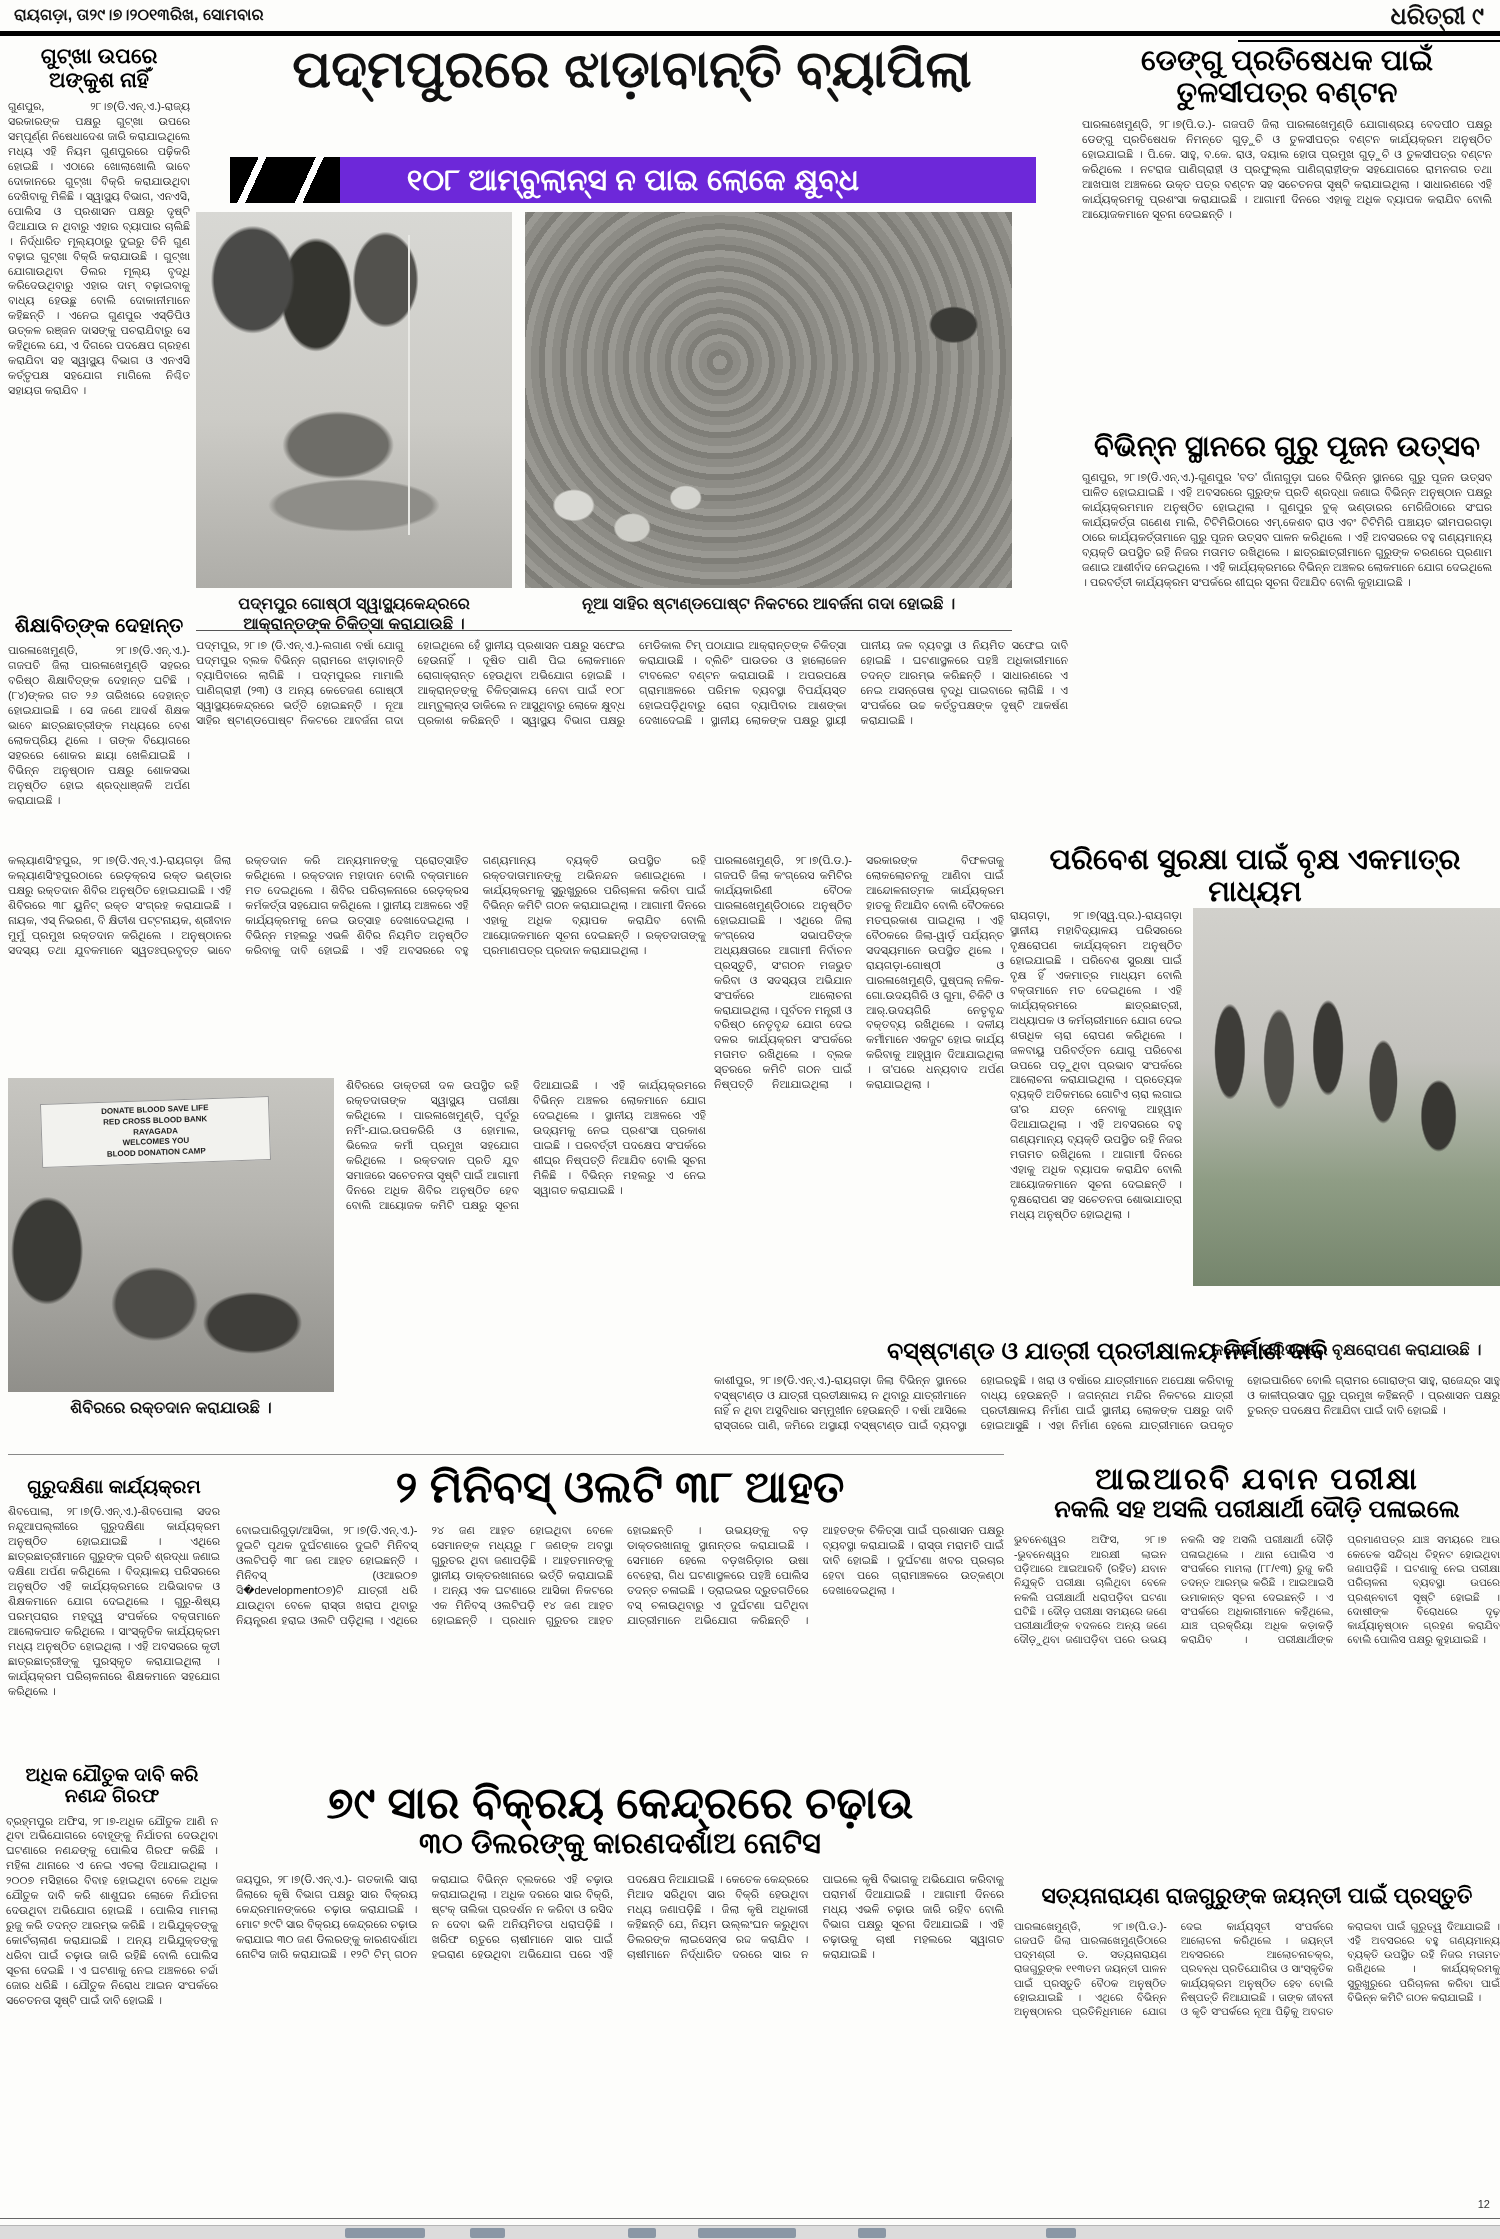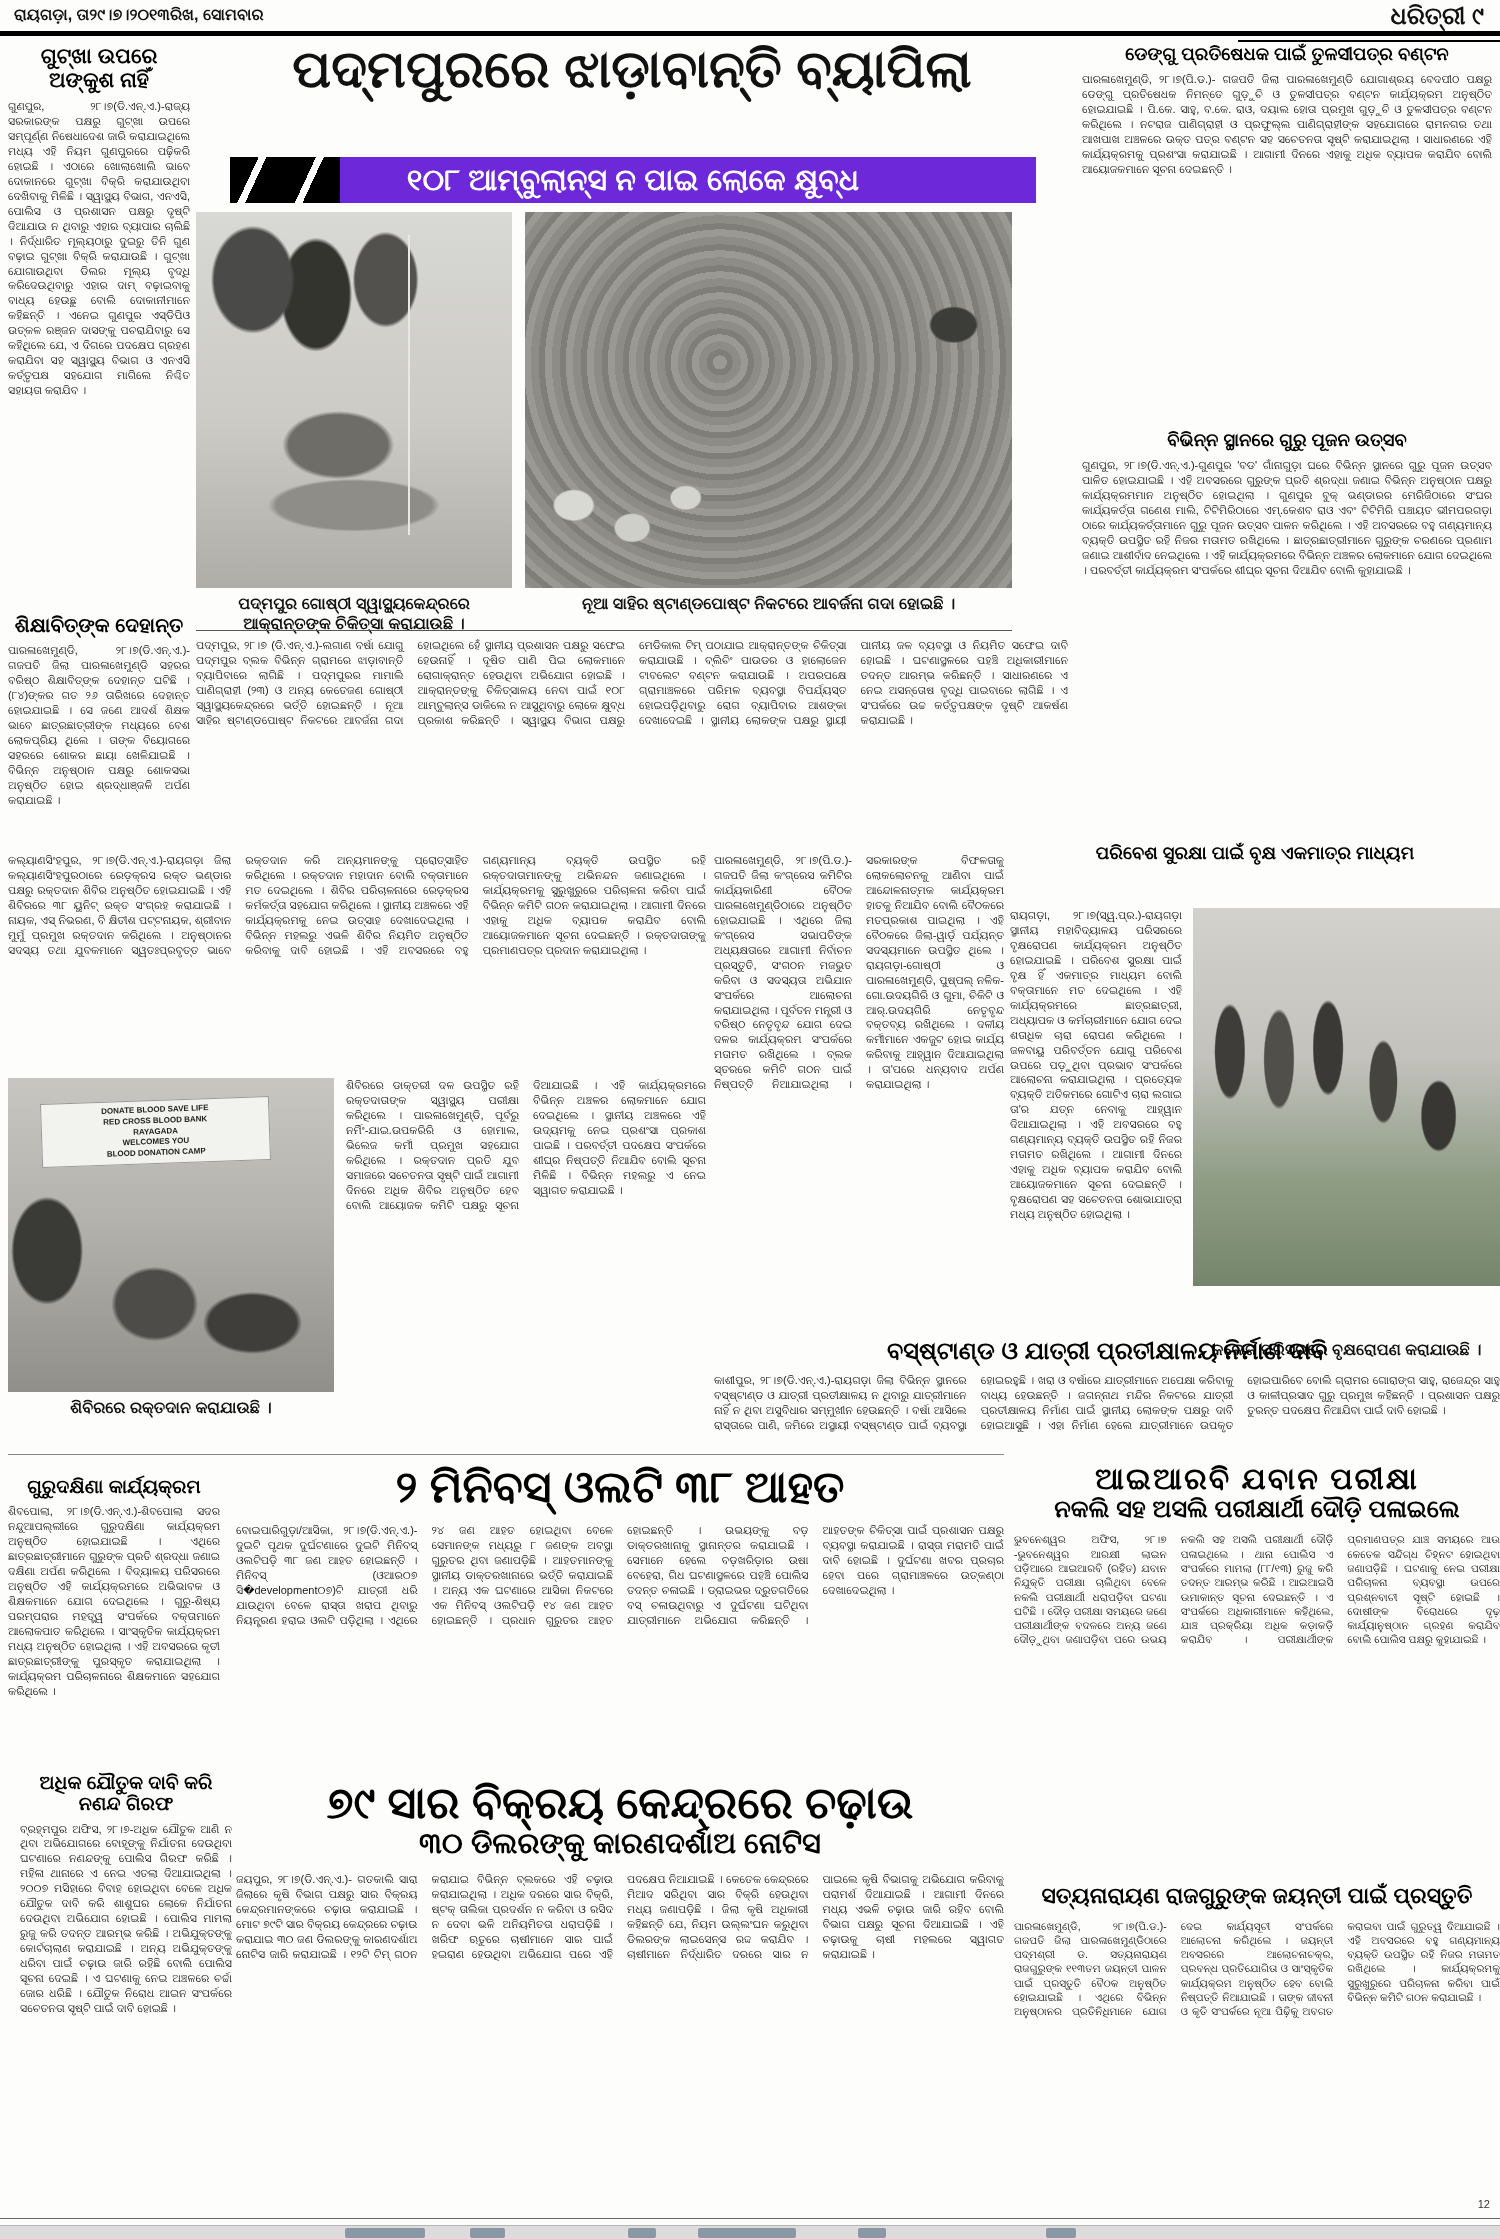--- a/index.html
+++ b/index.html
@@ -59,21 +59,21 @@
     color:#222;font-size:8px;font-weight:bold;line-height:1.35;text-align:center;transform:rotate(-2deg);
     border:1px solid #999;}
   #photo-tree{left:1193px;top:908px;width:307px;height:378px;
     background:
       radial-gradient(26px 80px at 12% 38%,#3e3d39 0 55%,transparent 60%),
       radial-gradient(26px 84px at 28% 40%,#504f4a 0 55%,transparent 60%),
       radial-gradient(26px 80px at 44% 37%,#3a3935 0 55%,transparent 60%),
       radial-gradient(24px 70px at 62% 46%,#45443f 0 55%,transparent 60%),
       radial-gradient(30px 60px at 80% 55%,#383733 0 55%,transparent 60%),
       linear-gradient(180deg,#d2d1cc 0%,#c3c2bd 40%,#8f9d85 72%,#75856c 100%);}
-  .hl-md{font-size:18px;}
+  .hl-md{font-size:29px;}
   .hl-lg{font-size:30px;}
   .hl-xl{font-size:44px;}
 
   .ruleh{position:absolute;height:1px;background:#888;}
 
   .pageno{position:absolute;right:10px;top:2198px;font-size:11px;color:#333;}
   .bottom-rule{position:absolute;left:0;top:2218px;width:1500px;height:1px;background:#666;}
 
   .scrollbar{position:absolute;left:0;top:2225px;width:1500px;height:14px;background:#dcdcdc;border-top:1px solid #b5b5b5;}
   .scrollbar .thumb{position:absolute;top:2px;height:10px;background:#8a97a5;border-radius:2px;}
@@ -159,21 +159,21 @@
     <div class="body cols-3" style="height:76px;margin-top:8px;">କାଶୀପୁର, ୨୮।୭(ଡି.ଏନ୍.ଏ.)-ରାୟଗଡ଼ା ଜିଲା ବିଭିନ୍ନ ସ୍ଥାନରେ ବସ୍‌ଷ୍ଟାଣ୍ଡ ଓ ଯାତ୍ରୀ ପ୍ରତୀକ୍ଷାଳୟ ନ ଥିବାରୁ ଯାତ୍ରୀମାନେ ନାହିଁ ନ ଥିବା ଅସୁବିଧାର ସମ୍ମୁଖୀନ ହେଉଛନ୍ତି । ବର୍ଷା ଆସିଲେ ରାସ୍ତାରେ ପାଣି, ଜମିରେ ଅସ୍ଥାୟୀ ବସ୍‌ଷ୍ଟାଣ୍ଡ ପାଇଁ ବ୍ୟବସ୍ଥା ହୋଇରହୁଛି । ଖରା ଓ ବର୍ଷାରେ ଯାତ୍ରୀମାନେ ଅପେକ୍ଷା କରିବାକୁ ବାଧ୍ୟ ହେଉଛନ୍ତି । ଜଗନ୍ନାଥ ମନ୍ଦିର ନିକଟରେ ଯାତ୍ରୀ ପ୍ରତୀକ୍ଷାଳୟ ନିର୍ମାଣ ପାଇଁ ସ୍ଥାନୀୟ ଲୋକଙ୍କ ପକ୍ଷରୁ ଦାବି ହୋଇଆସୁଛି । ଏହା ନିର୍ମାଣ ହେଲେ ଯାତ୍ରୀମାନେ ଉପକୃତ ହୋଇପାରିବେ ବୋଲି ଗ୍ରାମର ଗୋରାଙ୍ଗ ସାହୁ, ରାଜେନ୍ଦ୍ର ସାହୁ ଓ କାଳୀପ୍ରସାଦ ଗୁରୁ ପ୍ରମୁଖ କହିଛନ୍ତି । ପ୍ରଶାସନ ପକ୍ଷରୁ ତୁରନ୍ତ ପଦକ୍ଷେପ ନିଆଯିବା ପାଇଁ ଦାବି ହୋଇଛି ।</div>
   </div>
 
   <div class="ruleh" style="left:8px;top:1454px;width:996px;"></div>
 
   <div class="article" style="left:8px;top:1476px;width:212px;height:282px;">
     <div class="hl" style="font-size:19px;">ଗୁରୁଦକ୍ଷିଣା କାର୍ଯ୍ୟକ୍ରମ</div>
     <div class="body" style="height:236px;margin-top:7px;">ଶିବପୋଲା, ୨୮।୭(ଡି.ଏନ୍.ଏ.)-ଶିବପୋଲା ସଦର ନନ୍ଦୁଆପଲ୍ଲୀରେ ଗୁରୁଦକ୍ଷିଣା କାର୍ଯ୍ୟକ୍ରମ ଅନୁଷ୍ଠିତ ହୋଇଯାଇଛି । ଏଥିରେ ଛାତ୍ରଛାତ୍ରୀମାନେ ଗୁରୁଙ୍କ ପ୍ରତି ଶ୍ରଦ୍ଧା ଜଣାଇ ଦକ୍ଷିଣା ଅର୍ପଣ କରିଥିଲେ । ବିଦ୍ୟାଳୟ ପରିସରରେ ଅନୁଷ୍ଠିତ ଏହି କାର୍ଯ୍ୟକ୍ରମରେ ଅଭିଭାବକ ଓ ଶିକ୍ଷକମାନେ ଯୋଗ ଦେଇଥିଲେ । ଗୁରୁ-ଶିଷ୍ୟ ପରମ୍ପରାର ମହତ୍ତ୍ୱ ସଂପର୍କରେ ବକ୍ତାମାନେ ଆଲୋକପାତ କରିଥିଲେ । ସାଂସ୍କୃତିକ କାର୍ଯ୍ୟକ୍ରମ ମଧ୍ୟ ଅନୁଷ୍ଠିତ ହୋଇଥିଲା । ଏହି ଅବସରରେ କୃତୀ ଛାତ୍ରଛାତ୍ରୀଙ୍କୁ ପୁରସ୍କୃତ କରାଯାଇଥିଲା । କାର୍ଯ୍ୟକ୍ରମ ପରିଚାଳନାରେ ଶିକ୍ଷକମାନେ ସହଯୋଗ କରିଥିଲେ ।</div>
   </div>
 
-  <div class="article" style="left:20px;top:1764px;width:212px;height:448px;margin-top:8px;">
+  <div class="article" style="left:6px;top:1764px;width:212px;height:448px;">
     <div class="hl" style="font-size:19px;">ଅଧିକ ଯୌତୁକ ଦାବି କରି ନଣନ୍ଦ ଗିରଫ</div>
     <div class="body" style="height:366px;margin-top:7px;">ବ୍ରହ୍ମପୁର ଅଫିସ, ୨୮।୭-ଅଧିକ ଯୌତୁକ ଆଣି ନ ଥିବା ଅଭିଯୋଗରେ ବୋହୂଙ୍କୁ ନିର୍ଯାତନା ଦେଉଥିବା ଘଟଣାରେ ନଣନ୍ଦଙ୍କୁ ପୋଲିସ ଗିରଫ କରିଛି । ମହିଳା ଥାନାରେ ଏ ନେଇ ଏତଲା ଦିଆଯାଇଥିଲା । ୨୦୦୭ ମସିହାରେ ବିବାହ ହୋଇଥିବା ବେଳେ ଅଧିକ ଯୌତୁକ ଦାବି କରି ଶାଶୁଘର ଲୋକେ ନିର୍ଯାତନା ଦେଉଥିବା ଅଭିଯୋଗ ହୋଇଛି । ପୋଲିସ ମାମଲା ରୁଜୁ କରି ତଦନ୍ତ ଆରମ୍ଭ କରିଛି । ଅଭିଯୁକ୍ତଙ୍କୁ କୋର୍ଟଚାଲାଣ କରାଯାଇଛି । ଅନ୍ୟ ଅଭିଯୁକ୍ତଙ୍କୁ ଧରିବା ପାଇଁ ଚଢ଼ାଉ ଜାରି ରହିଛି ବୋଲି ପୋଲିସ ସୂଚନା ଦେଇଛି । ଏ ଘଟଣାକୁ ନେଇ ଅଞ୍ଚଳରେ ଚର୍ଚ୍ଚା ଜୋର ଧରିଛି । ଯୌତୁକ ନିରୋଧ ଆଇନ ସଂପର୍କରେ ସଚେତନତା ସୃଷ୍ଟି ପାଇଁ ଦାବି ହୋଇଛି ।</div>
   </div>
 
   <div class="article" style="left:236px;top:1462px;width:768px;height:300px;">
     <div class="hl hl-xl">୨ ମିନିବସ୍ ଓଲଟି ୩୮ ଆହତ</div>
     <div class="body cols-4" style="height:222px;margin-top:12px;">ବୋଇପାରିଗୁଡ଼ା/ଆସିକା, ୨୮।୭(ଡି.ଏନ୍.ଏ.)-ଦୁଇଟି ପୃଥକ ଦୁର୍ଘଟଣାରେ ଦୁଇଟି ମିନିବସ୍ ଓଲଟିପଡ଼ି ୩୮ ଜଣ ଆହତ ହୋଇଛନ୍ତି । ମିନିବସ୍ (ଓଆର୦୭ ସି�development୦୭)ଟି ଯାତ୍ରୀ ଧରି ଯାଉଥିବା ବେଳେ ରାସ୍ତା ଖରାପ ଥିବାରୁ ନିୟନ୍ତ୍ରଣ ହରାଇ ଓଲଟି ପଡ଼ିଥିଲା । ଏଥିରେ ୨୪ ଜଣ ଆହତ ହୋଇଥିବା ବେଳେ ସେମାନଙ୍କ ମଧ୍ୟରୁ ୮ ଜଣଙ୍କ ଅବସ୍ଥା ଗୁରୁତର ଥିବା ଜଣାପଡ଼ିଛି । ଆହତମାନଙ୍କୁ ସ୍ଥାନୀୟ ଡାକ୍ତରଖାନାରେ ଭର୍ତ୍ତି କରାଯାଇଛି । ଅନ୍ୟ ଏକ ଘଟଣାରେ ଆସିକା ନିକଟରେ ଏକ ମିନିବସ୍ ଓଲଟିପଡ଼ି ୧୪ ଜଣ ଆହତ ହୋଇଛନ୍ତି । ପ୍ରଧାନ ଗୁରୁତର ଆହତ ହୋଇଛନ୍ତି । ଉଭୟଙ୍କୁ ବଡ଼ ଡାକ୍ତରଖାନାକୁ ସ୍ଥାନାନ୍ତର କରାଯାଇଛି । ସେମାନେ ହେଲେ ବଡ଼ଖରିଡ଼ାର ଉଷା ବେହେରା, ଗିଧ ଘଟଣାସ୍ଥଳରେ ପହଞ୍ଚି ପୋଲିସ ତଦନ୍ତ ଚଳାଇଛି । ଡ୍ରାଇଭର ଦ୍ରୁତଗତିରେ ବସ୍ ଚଳାଉଥିବାରୁ ଏ ଦୁର୍ଘଟଣା ଘଟିଥିବା ଯାତ୍ରୀମାନେ ଅଭିଯୋଗ କରିଛନ୍ତି । ଆହତଙ୍କ ଚିକିତ୍ସା ପାଇଁ ପ୍ରଶାସନ ପକ୍ଷରୁ ବ୍ୟବସ୍ଥା କରାଯାଇଛି । ରାସ୍ତା ମରାମତି ପାଇଁ ଦାବି ହୋଇଛି । ଦୁର୍ଘଟଣା ଖବର ପ୍ରଚାର ହେବା ପରେ ଗ୍ରାମାଞ୍ଚଳରେ ଉତ୍କଣ୍ଠା ଦେଖାଦେଇଥିଲା ।</div>
   </div>
 
   <div class="article" style="left:236px;top:1778px;width:768px;height:434px;">

